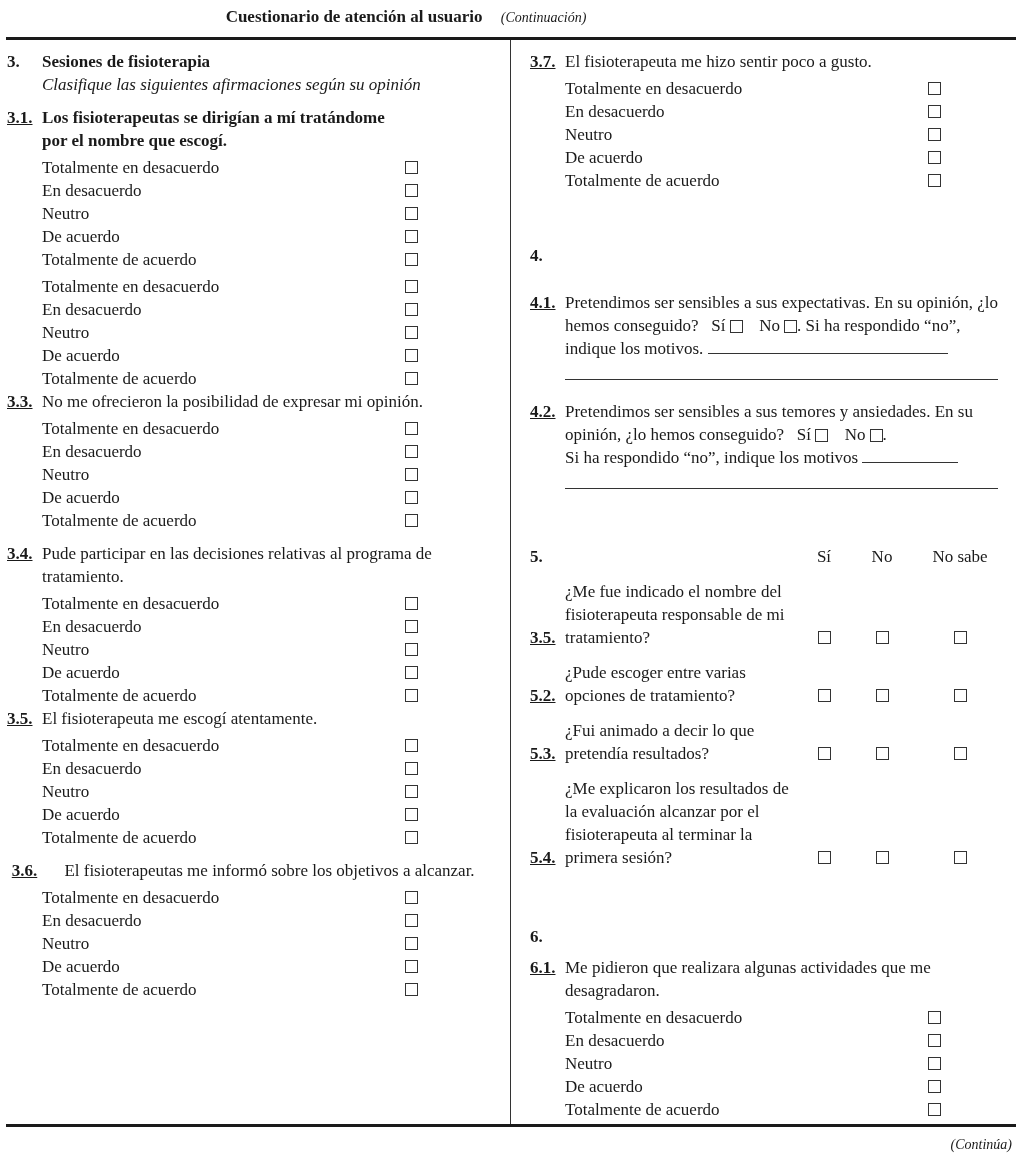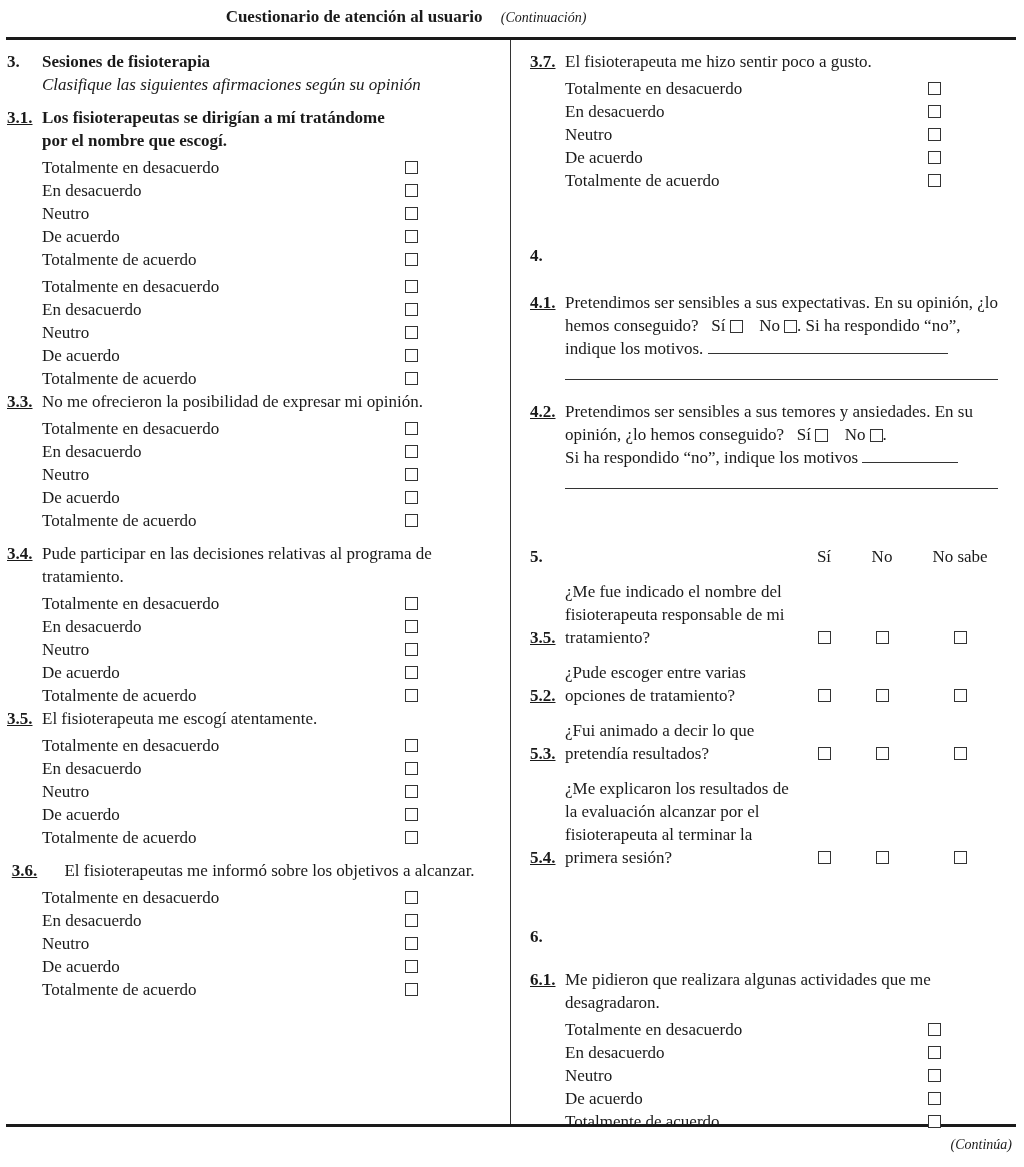--- a/index.html
+++ b/index.html
@@ -347,21 +347,21 @@
         <span class="cb"></span>
       </span>
     <span class="cell wide">
         <span class="cb"></span>
       </span>
   </div>
 
   <div class="sec-head" style="margin-top:56px;">
     <span class="sec-num">6.</span>
   </div>
-  <div class="q" style="margin-top:20px;">
+  <div class="q" style="margin-top:8px;">
     <span class="q-num">6.1.</span>
     <span class="q-text" style="max-width:390px;">Me pidieron que realizara algunas actividades que me desagradaron.</span>
   </div>
   <div class="opts">
     <div class="opt">
         <span class="opt-label">Totalmente en desacuerdo</span>
         <span class="cb"></span>
       </div>
     <div class="opt">
         <span class="opt-label">En desacuerdo</span>

